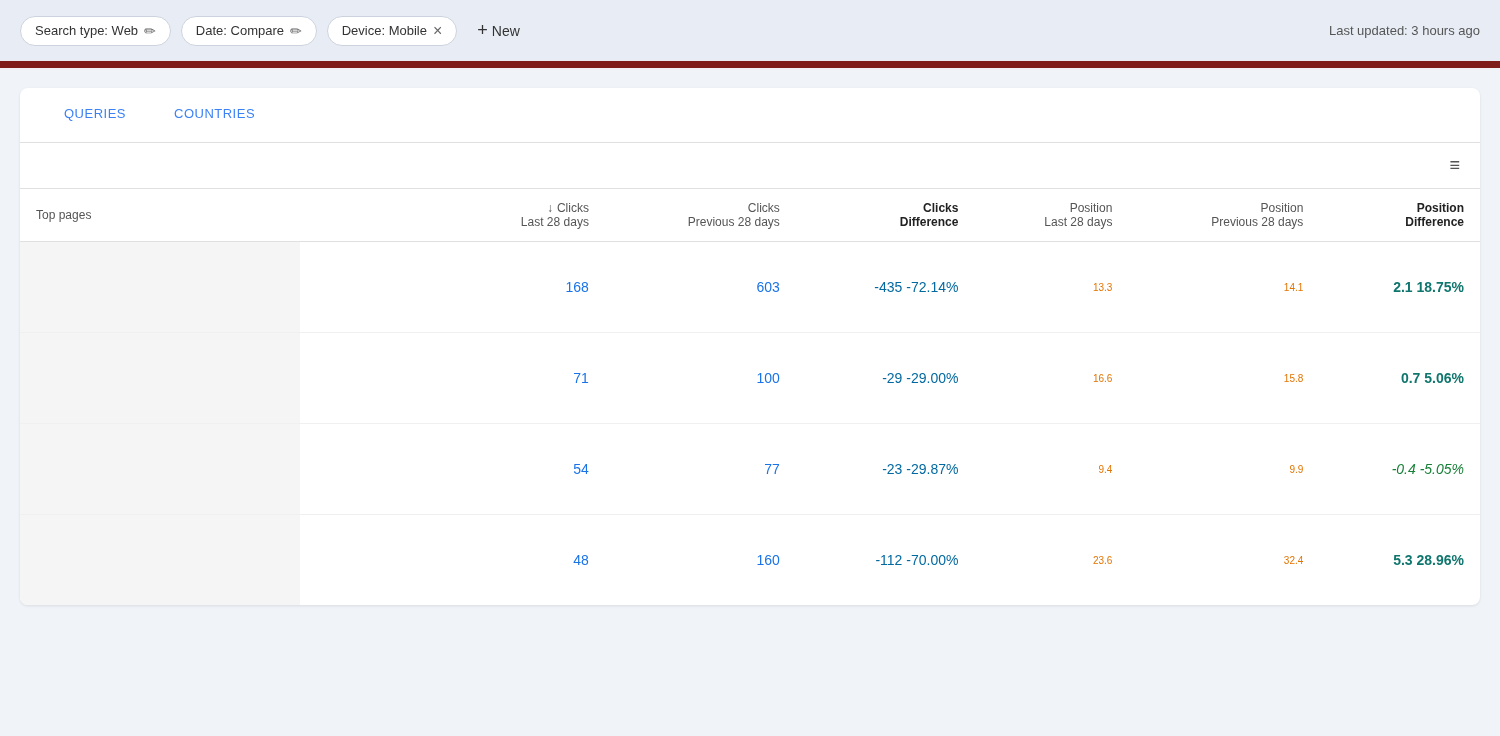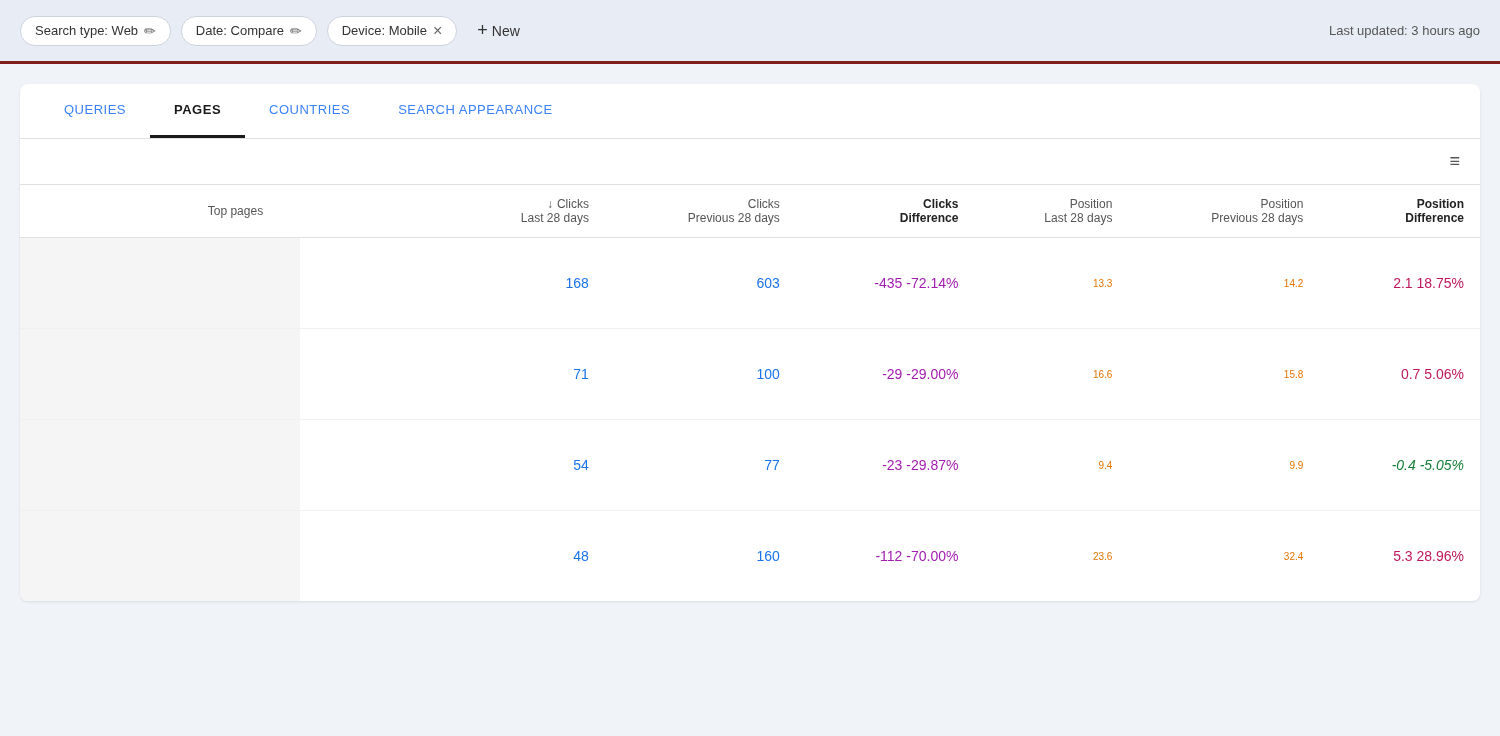--- a/index.html
+++ b/index.html
@@ -9,21 +9,21 @@
       color: #333;
       font-size: 14px;
     }
 
     .top-bar {
       display: flex;
       align-items: center;
       padding: 14px 20px;
       background: #e8edf5;
       gap: 10px;
-      border-bottom: 3px solid #7f1d1d;
+      border-bottom: 7px solid #7f1d1d;
     }
 
     .filter-chip {
       display: flex;
       align-items: center;
       gap: 6px;
       background: white;
       border: 1px solid #cdd3de;
       border-radius: 20px;
       padding: 6px 14px;
@@ -163,29 +163,29 @@
       color: #1a73e8;
       font-size: 14px;
     }
 
     .orange-value {
       color: #e37400;
       font-size: 10px;
     }
 
     .red-diff {
-      color: #a21caf;
+      color: #0369a1;
       font-size: 14px;
       font-weight: 500;
     }
 
     .orange-diff {
-      color: #be185d;
-      font-size: 14px;
-      font-weight: 400;
+      color: #0f766e;
+      font-size: 14px;
+      font-weight: 700;
     }
 
     .green-diff {
       color: #188038;
       font-size: 14px;
       font-weight: 500;
       font-style: italic;
     }
 
     .sort-arrow {
@@ -193,21 +193,21 @@
       margin-right: 4px;
     }
 
     .col-header-block {
       display: flex;
       flex-direction: column;
       align-items: flex-end;
     }
 
     .col-header-block.left {
-      align-items: center;
+      align-items: flex-start;
     }
 
     .th-sort {
       display: flex;
       align-items: center;
       justify-content: flex-end;
     }
 
     .td-wrapper {
       display: flex;
@@ -237,23 +237,21 @@
     <span class="plus-icon">+</span>
     <span>New</span>
   </button>
   <div class="last-updated">Last updated: 3 hours ago</div>
 </div>
 
 <div class="main-content">
 
   <div class="tabs">
     <div class="tab">QUERIES</div>
-    <div class="tab active">PAGES</div>
     <div class="tab">COUNTRIES</div>
-    <div class="tab">SEARCH APPEARANCE</div>
   </div>
 
   <div class="table-toolbar">
     <span class="filter-icon">≡</span>
   </div>
 
   <table class="data-table">
     <thead>
       <tr>
         <th>
@@ -322,21 +320,21 @@
               <span class="red-diff">-435 -72.14%</span>
             </div>
           </td>
           <td>
             <div class="td-wrapper">
               <span class="orange-value">13.3</span>
             </div>
           </td>
           <td>
             <div class="td-wrapper">
-              <span class="orange-value">14.2</span>
+              <span class="orange-value">14.1</span>
             </div>
           </td>
           <td>
             <div class="td-wrapper">
               <span class="orange-diff">2.1 18.75%</span>
             </div>
           </td>
         </tr>
         <tr>
           <td>

